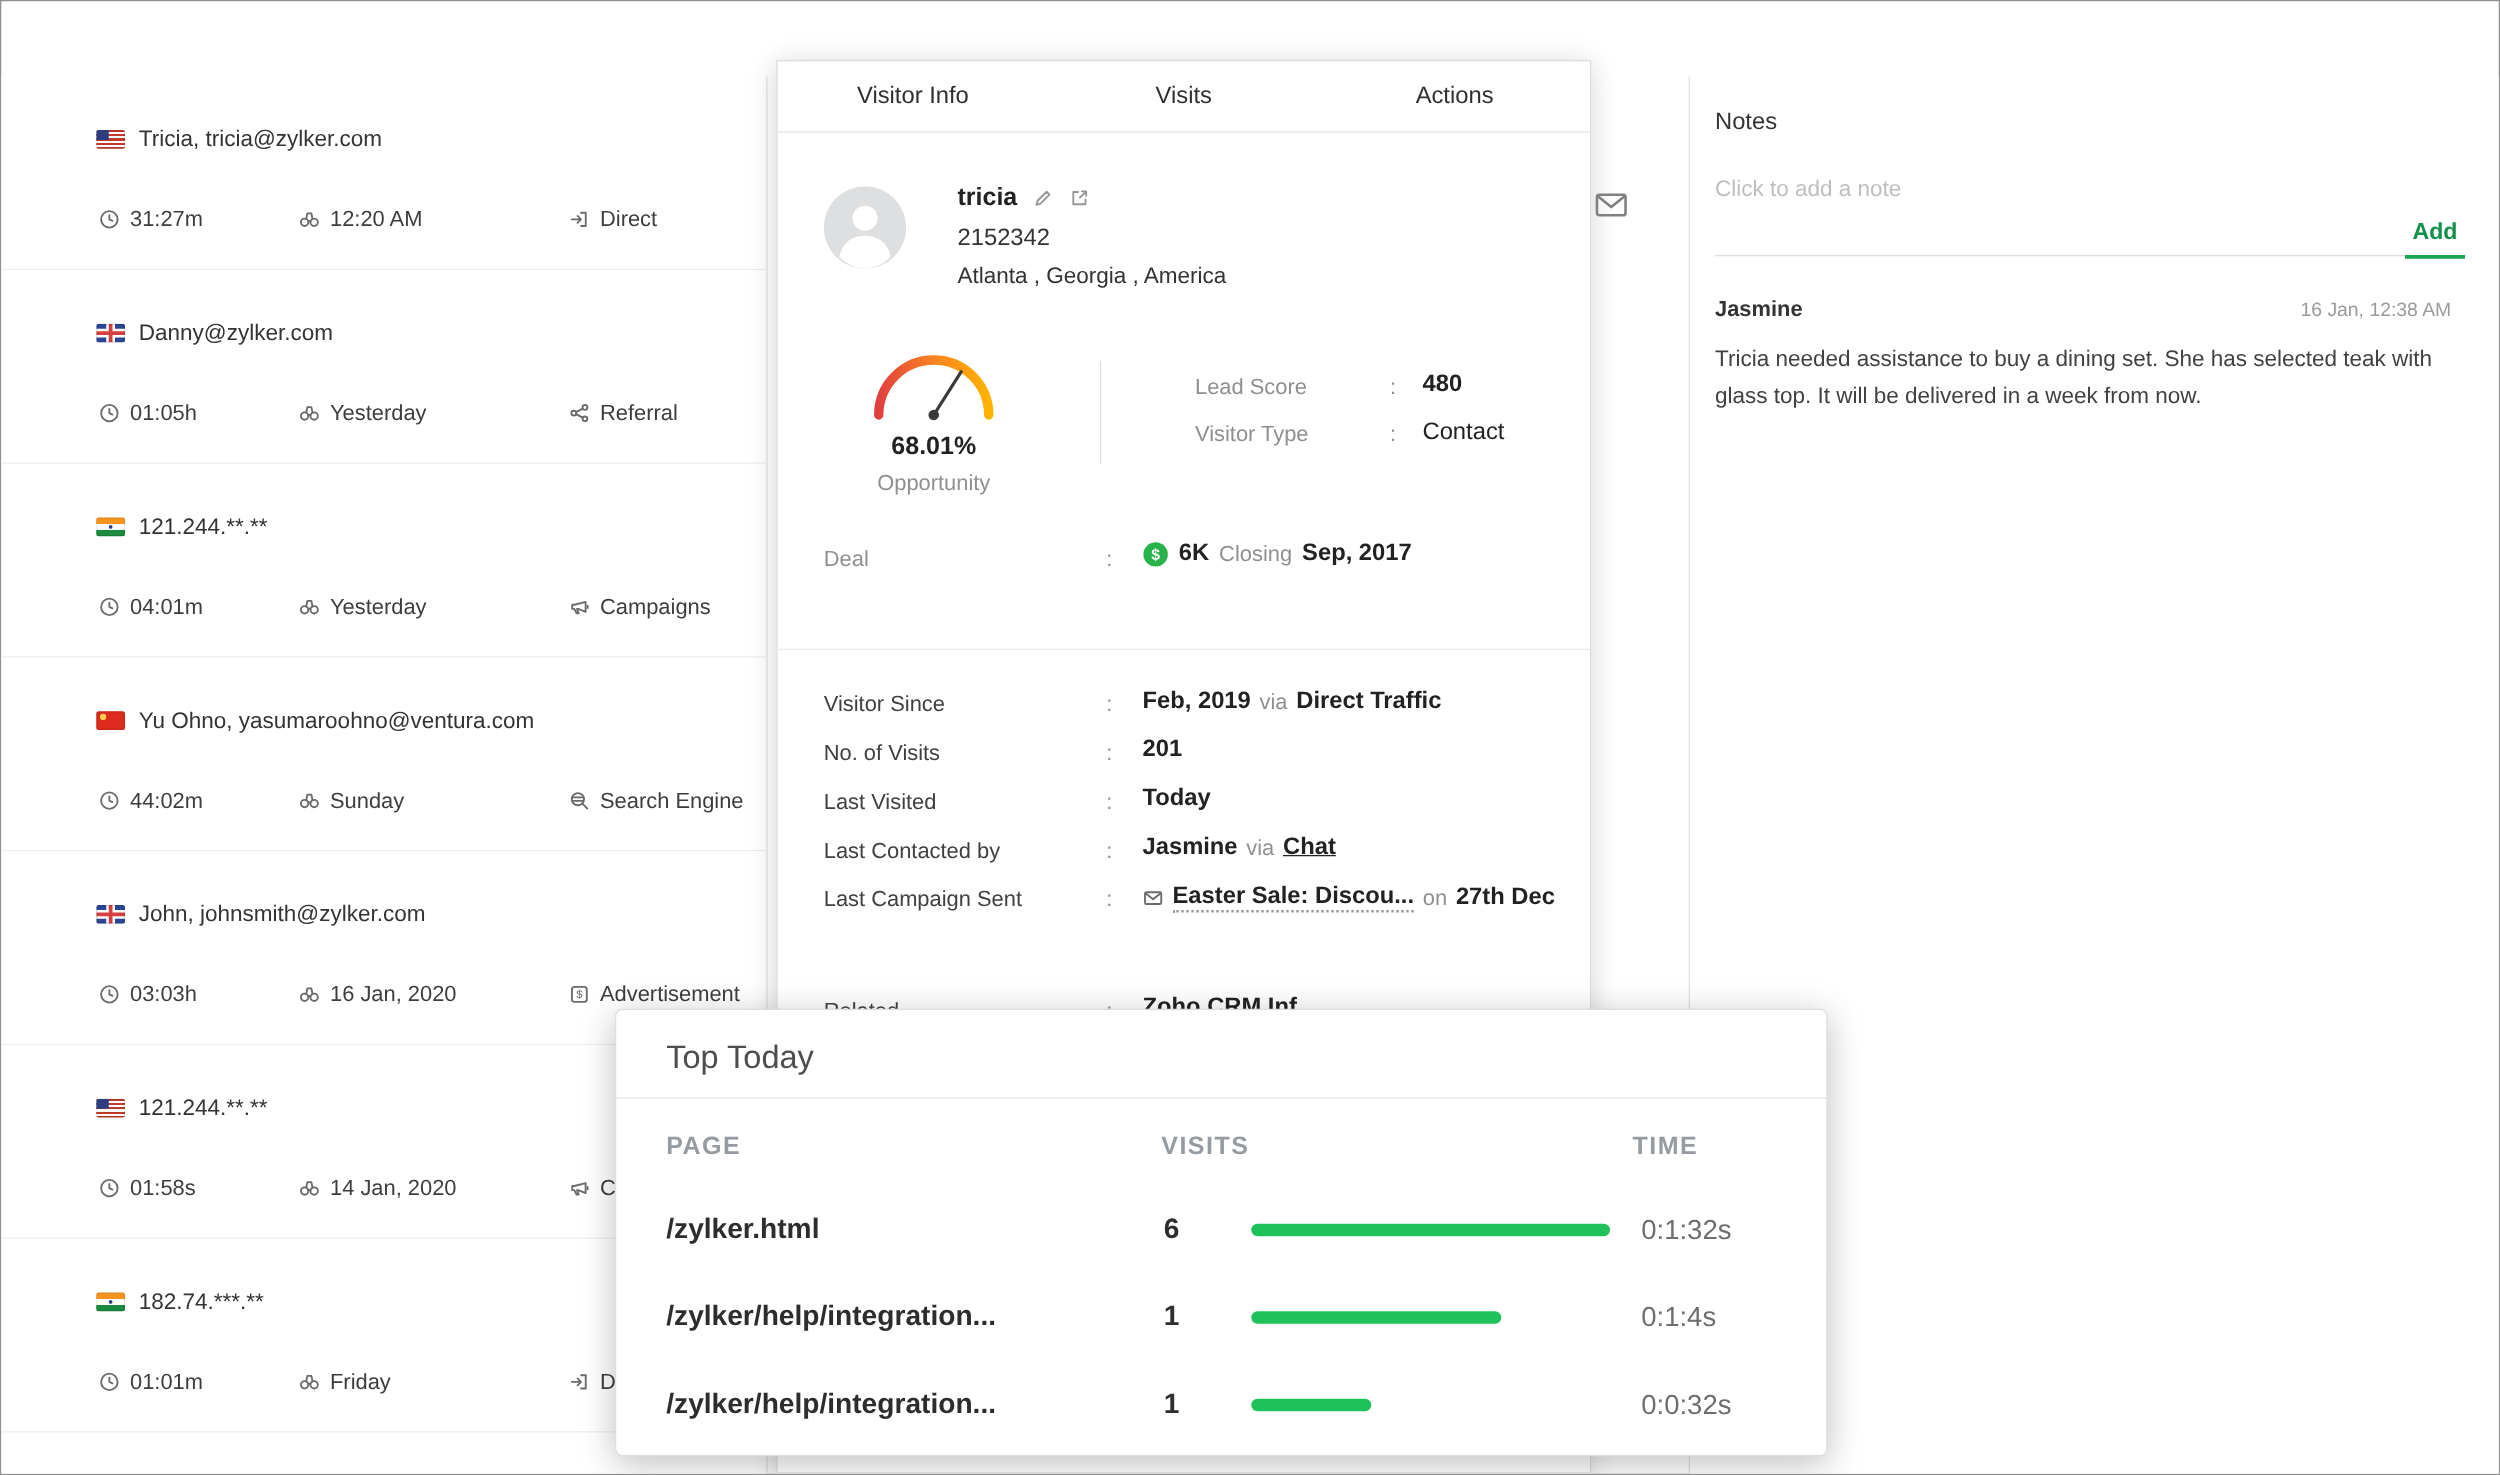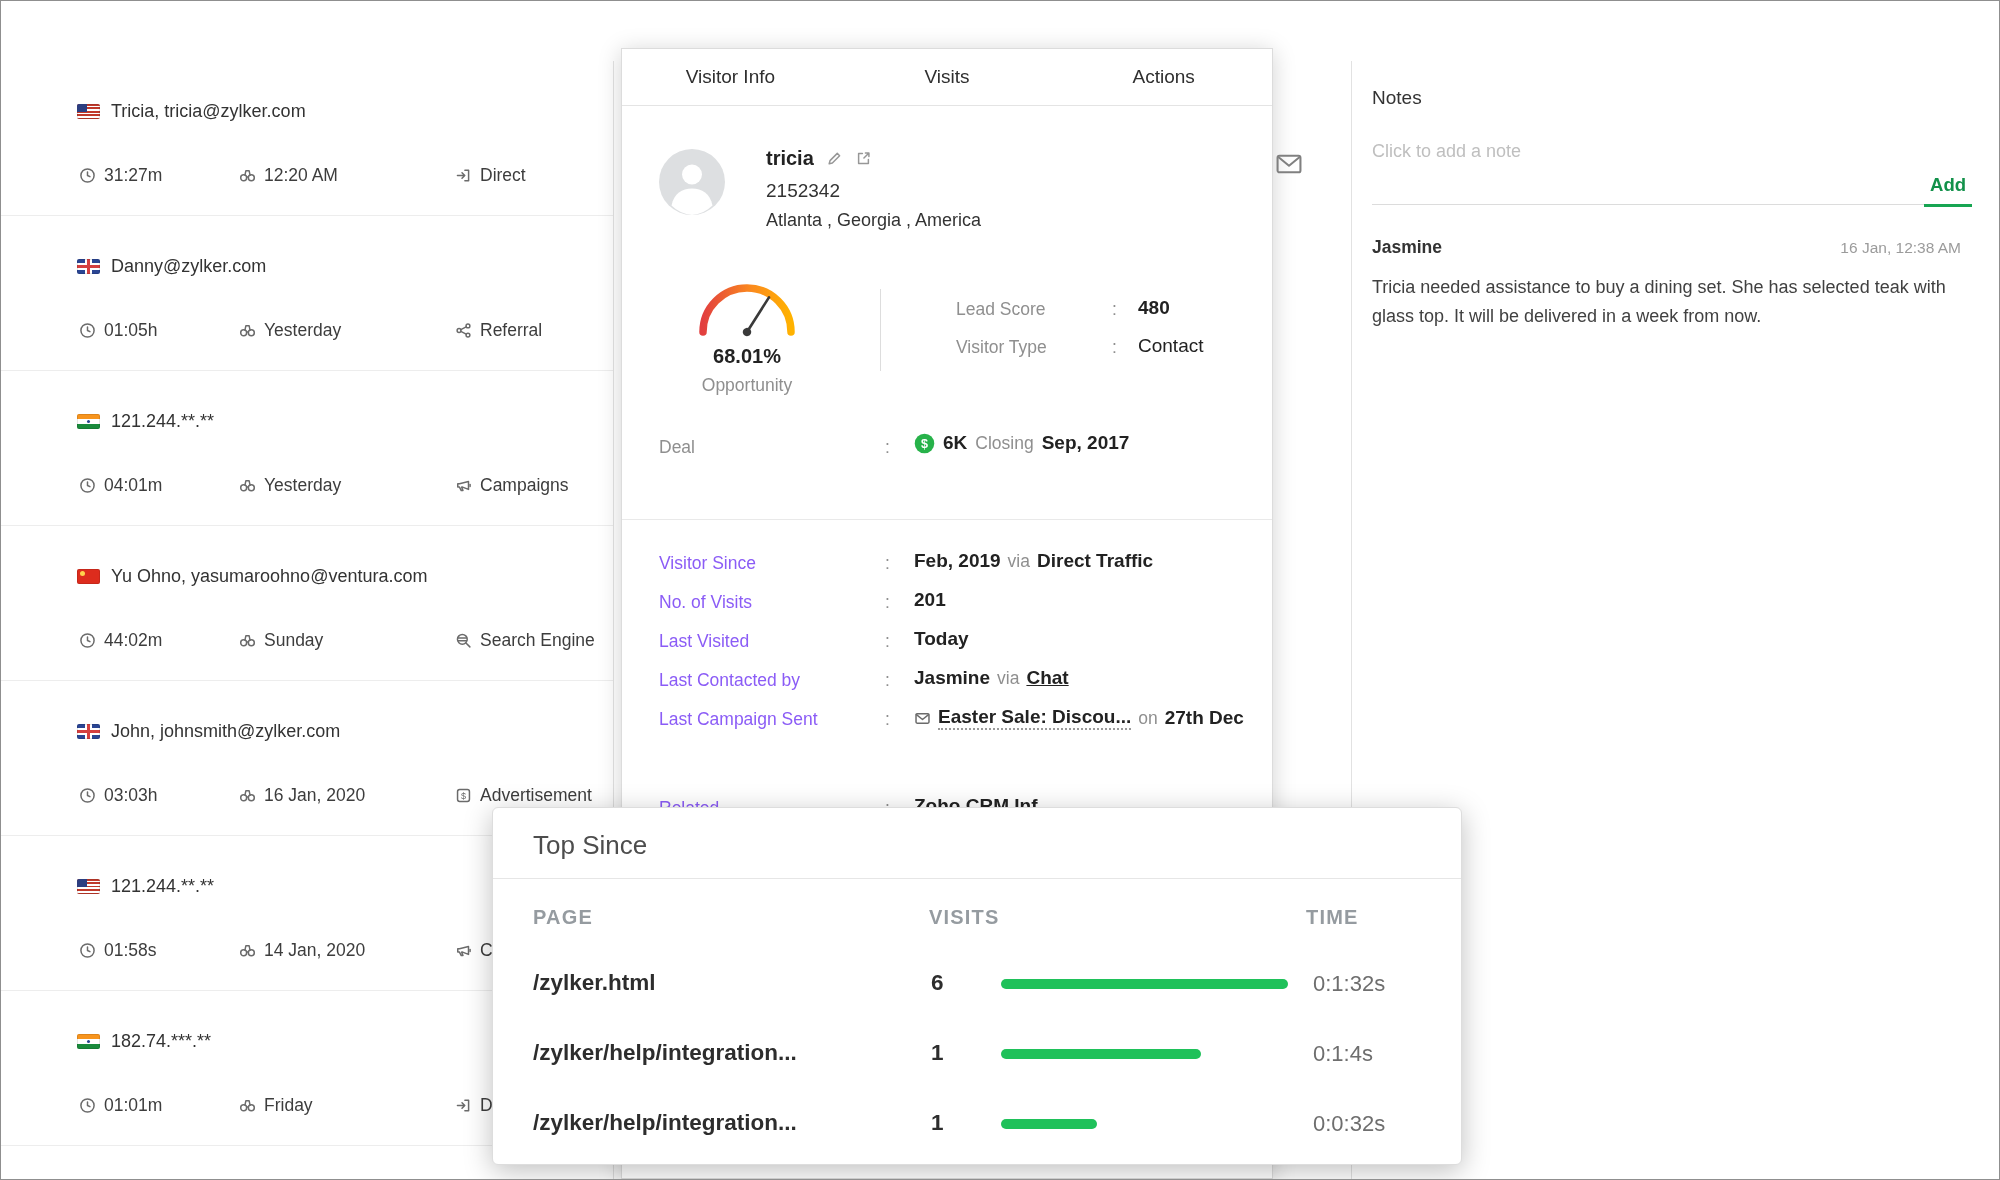--- a/index.html
+++ b/index.html
@@ -71,21 +71,21 @@
 
   .deal-value { position:absolute; left:292px; top:383px; display:flex; align-items:center; gap:8px;
                 font-size:19px; color:#222; }
   .deal-ic { width:21px; height:21px; }
   .muted-inline { color:#8f8f8f; font-size:17.5px; font-weight:400; }
 
   .divider { position:absolute; left:0; right:0; top:470px; height:1px; background:#e9e9e9; }
 
   .info-rows { position:absolute; left:0; top:495px; right:0; }
   .info-row { position:relative; height:39px; }
-  .ir-label { position:absolute; left:37px; top:9px; font-size:17.5px; color:#8b5cf6; white-space:nowrap; }
+  .ir-label { position:absolute; left:37px; top:9px; font-size:17.5px; color:#404040; white-space:nowrap; }
   .ir-colon { position:absolute; left:263px; top:9px; font-size:17.5px; color:#8f8f8f; }
   .ir-value { position:absolute; left:292px; top:6px; display:flex; align-items:center; gap:7px;
               font-size:19px; color:#222; white-space:nowrap; }
   .v-strong { font-weight:600; }
   .v-muted { color:#8f8f8f; font-size:17.5px; font-weight:400; }
   .v-link { font-weight:600; text-decoration:underline; cursor:pointer; }
   .v-dotted { font-weight:600; border-bottom:2px dotted #9a9a9a; cursor:pointer; }
 
   .related-row { position:absolute; left:0; top:740px; right:0; height:34px; }
 
@@ -533,21 +533,21 @@
           <div class="note-author-row">
             <span class="note-author">Jasmine</span>
             <span class="note-time">16 Jan, 12:38 AM</span>
           </div>
           <div class="note-body">Tricia needed assistance to buy a dining set. She has selected teak with glass top. It will be delivered in a week from now.</div>
         </div>
       </div>
   </div>
 
   <div class="top-pages">
-    <div class="tp-title">Top Since</div>
+    <div class="tp-title">Top Today</div>
     <div class="tp-divider"></div>
     <span class="tp-col tp-c1">PAGE</span>
     <span class="tp-col tp-c2">VISITS</span>
     <span class="tp-col tp-c3">TIME</span>
     <div class="tp-rows">
         <div class="tp-row">
           <span class="tp-page">/zylker.html</span>
           <span class="tp-visits">6</span>
           <span class="tp-bar" style="width:287px;background:#1fc15a"></span>
           <span class="tp-time">0:1:32s</span>

